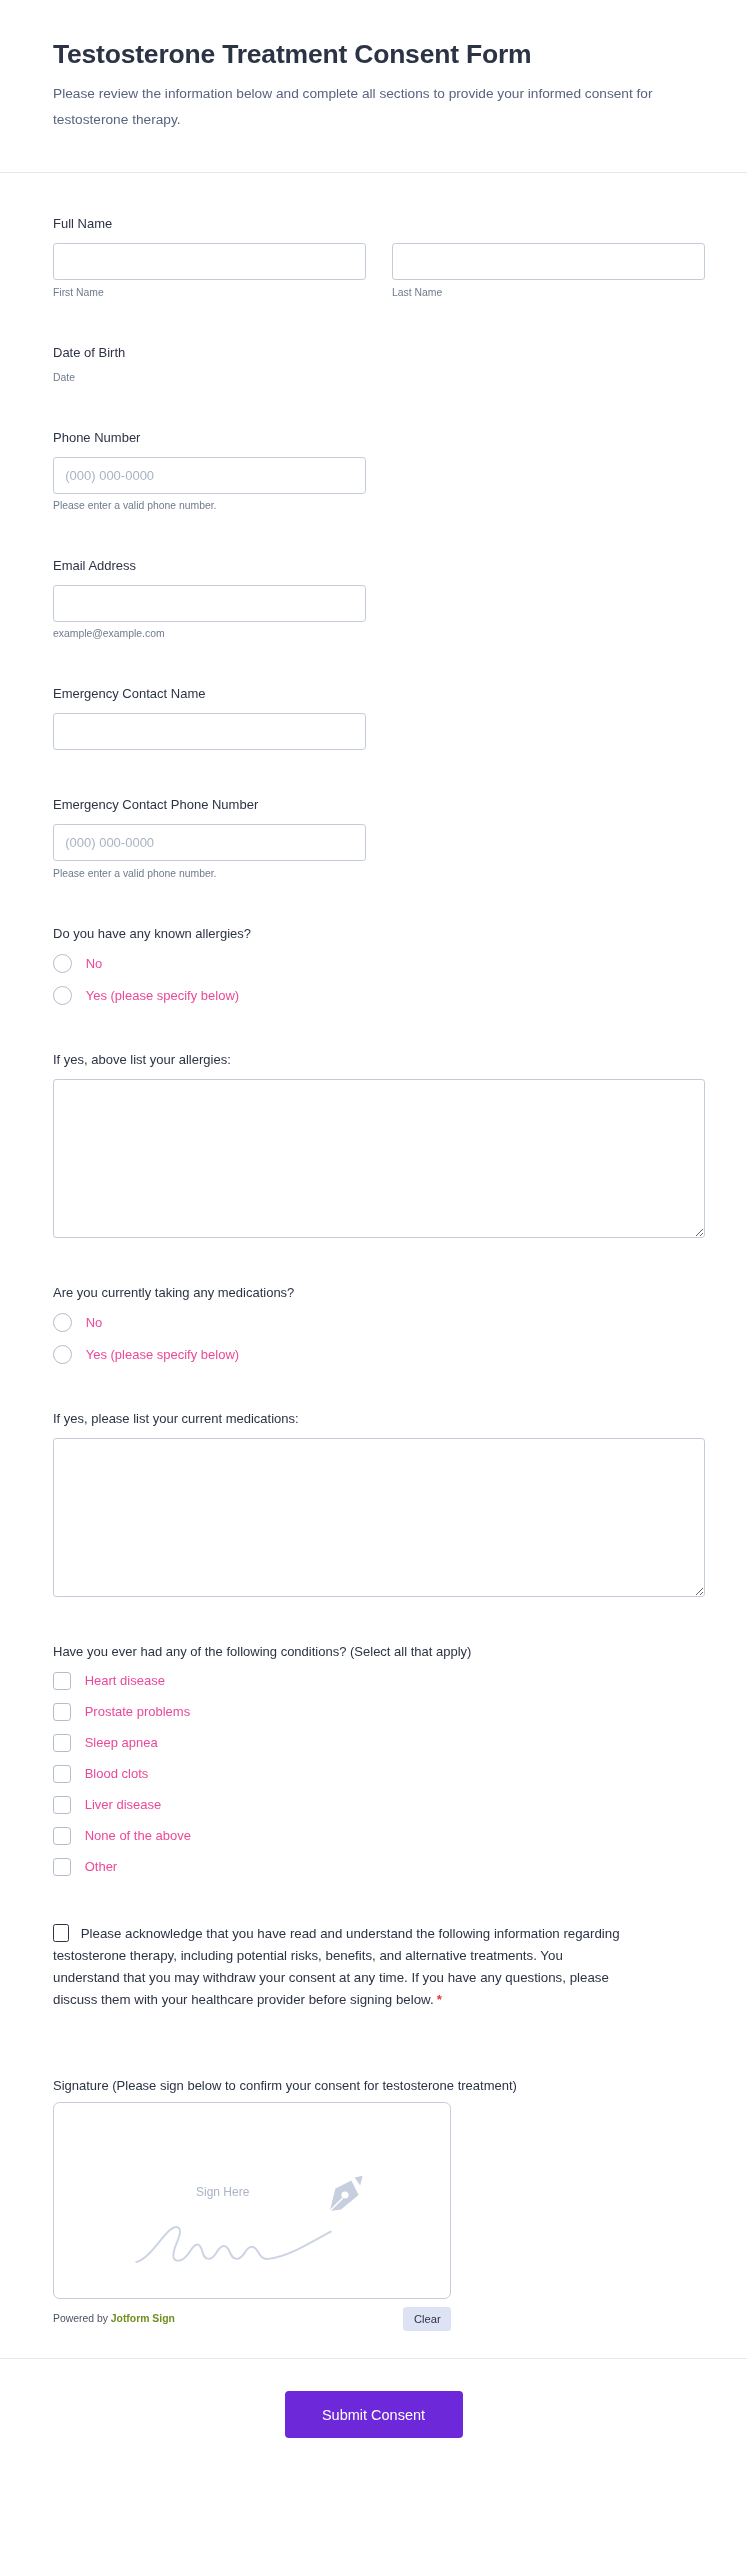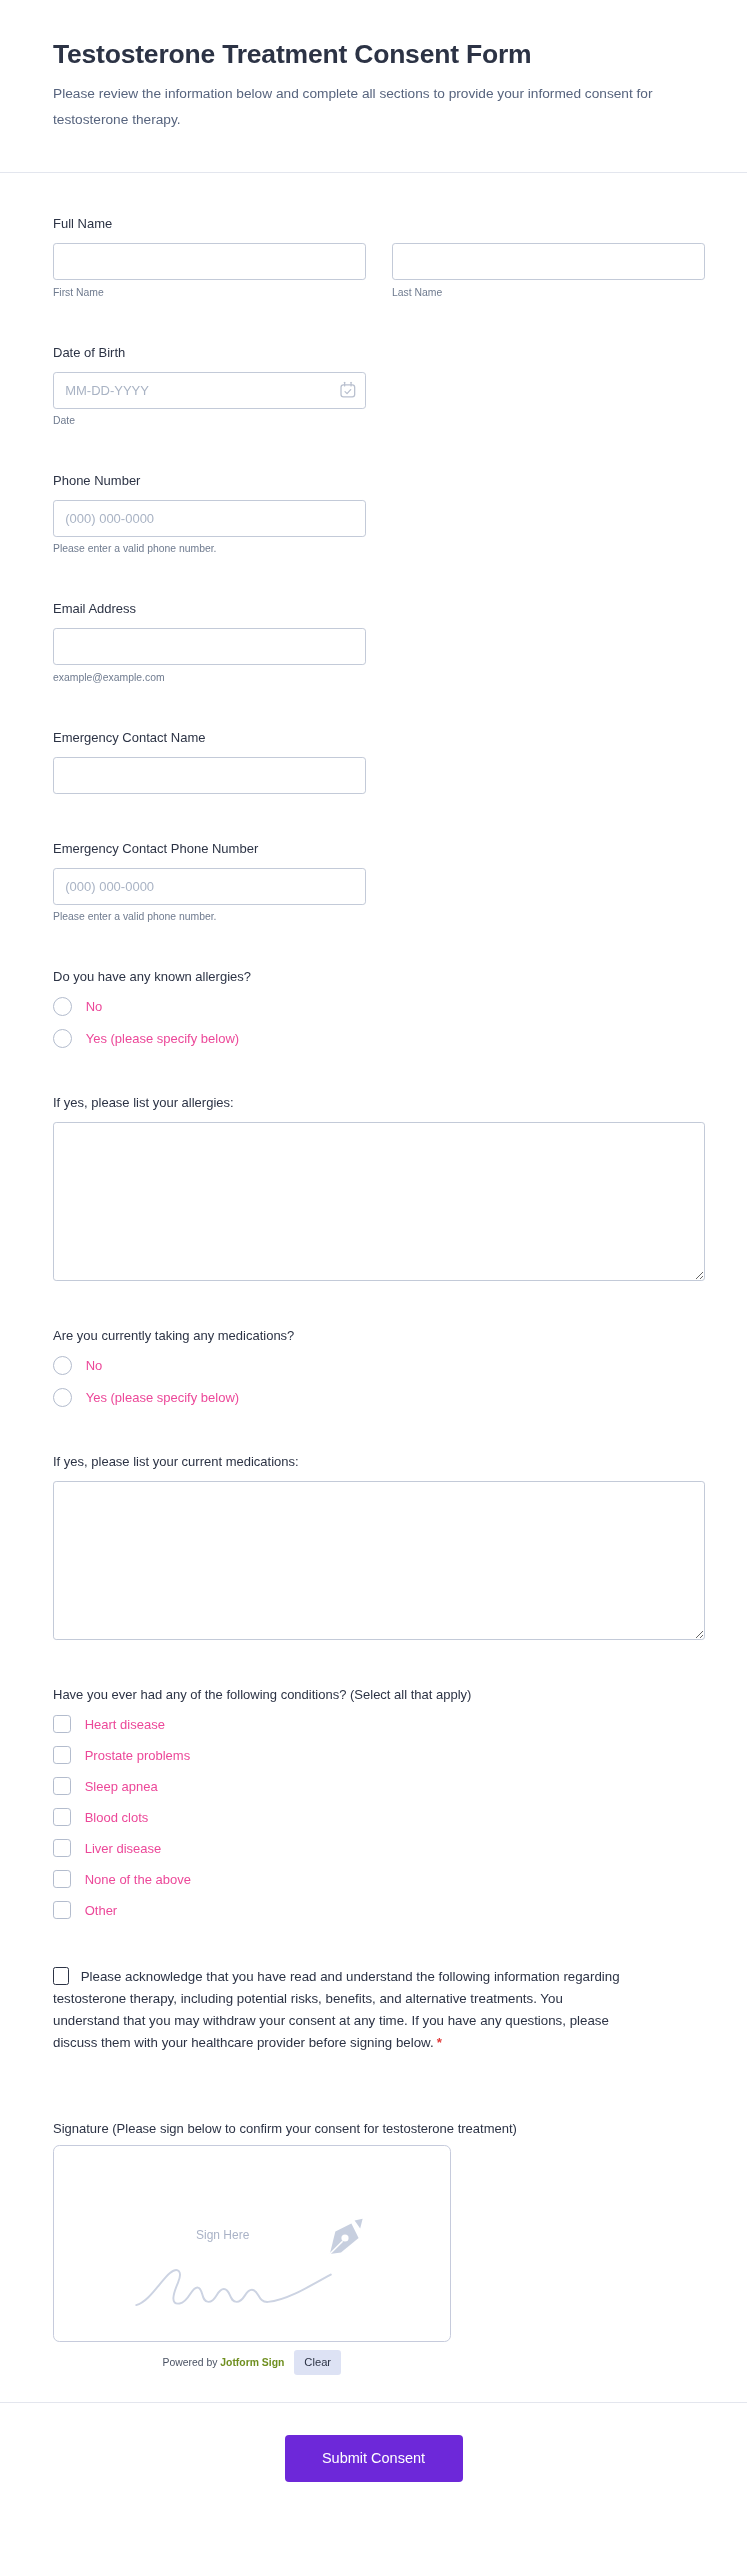--- a/index.html
+++ b/index.html
@@ -145,21 +145,21 @@
     position:absolute;
     left:142px;top:82px;
     font-size:12px;
     color:#aab3c7;
   }
   .squiggle{position:absolute;left:79px;top:114px;}
   .pen-nib{position:absolute;left:271px;top:71px;}
   .sig-footer{
     width:398px;
     display:flex;
-    justify-content:center;
+    justify-content:space-between;
     align-items:center;
     margin-top:8px;
   }
   .powered{font-size:10.4px;color:#4a5263;}
   .powered .brand{font-weight:700;color:#6f8f1f;}
   .clear-btn{
     margin-left:9.6px;
     border:none;
     background:#dde2f4;
     color:#2c3345;
@@ -207,31 +207,20 @@
       </div>
       <div class="col">
         <input type="text" class="text-input" style="">
         <div class="sublabel">Last Name</div>
       </div>
     </div>
   </div>
 
   <div class="field">
     <span class="field-label">Date of Birth</span>
-    <div class="input-wrap">
-      <input type="text" class="text-input" placeholder="MM-DD-YYYY" style="">
-      <span class="cal-icon">
-        <svg width="17.7" height="17.7" viewBox="0 0 22 22" fill="none">
-          <rect x="2.5" y="4.5" width="17" height="15" rx="3" stroke="#b9c0cf" stroke-width="1.6"></rect>
-          <line x1="7" y1="1.5" x2="7" y2="6" stroke="#b9c0cf" stroke-width="1.6" stroke-linecap="round"></line>
-          <line x1="15" y1="1.5" x2="15" y2="6" stroke="#b9c0cf" stroke-width="1.6" stroke-linecap="round"></line>
-          <path d="M7.5 13 L10 15.5 L14.5 10.5" stroke="#b9c0cf" stroke-width="1.6" fill="none" stroke-linecap="round" stroke-linejoin="round"></path>
-        </svg>
-      </span>
-    </div>
     <div class="sublabel">Date</div>
   </div>
 
   <div class="field">
     <span class="field-label">Phone Number</span>
     <input type="text" class="text-input" placeholder="(000) 000-0000" style="">
     <div class="sublabel">Please enter a valid phone number.</div>
   </div>
 
   <div class="field">
@@ -259,21 +248,21 @@
         <span class="option-label">No</span>
       </div>
       <div class="option">
         <span class="radio-circle"></span>
         <span class="option-label">Yes (please specify below)</span>
       </div>
     </div>
   </div>
 
   <div class="field">
-    <span class="field-label">If yes, please list your allergies:</span>
+    <span class="field-label">If yes, above list your allergies:</span>
     <textarea class="area-input" style=""></textarea>
   </div>
 
   <div class="field">
     <span class="field-label">Are you currently taking any medications?</span>
     <div class="options">
       <div class="option">
         <span class="radio-circle"></span>
         <span class="option-label">No</span>
       </div>

